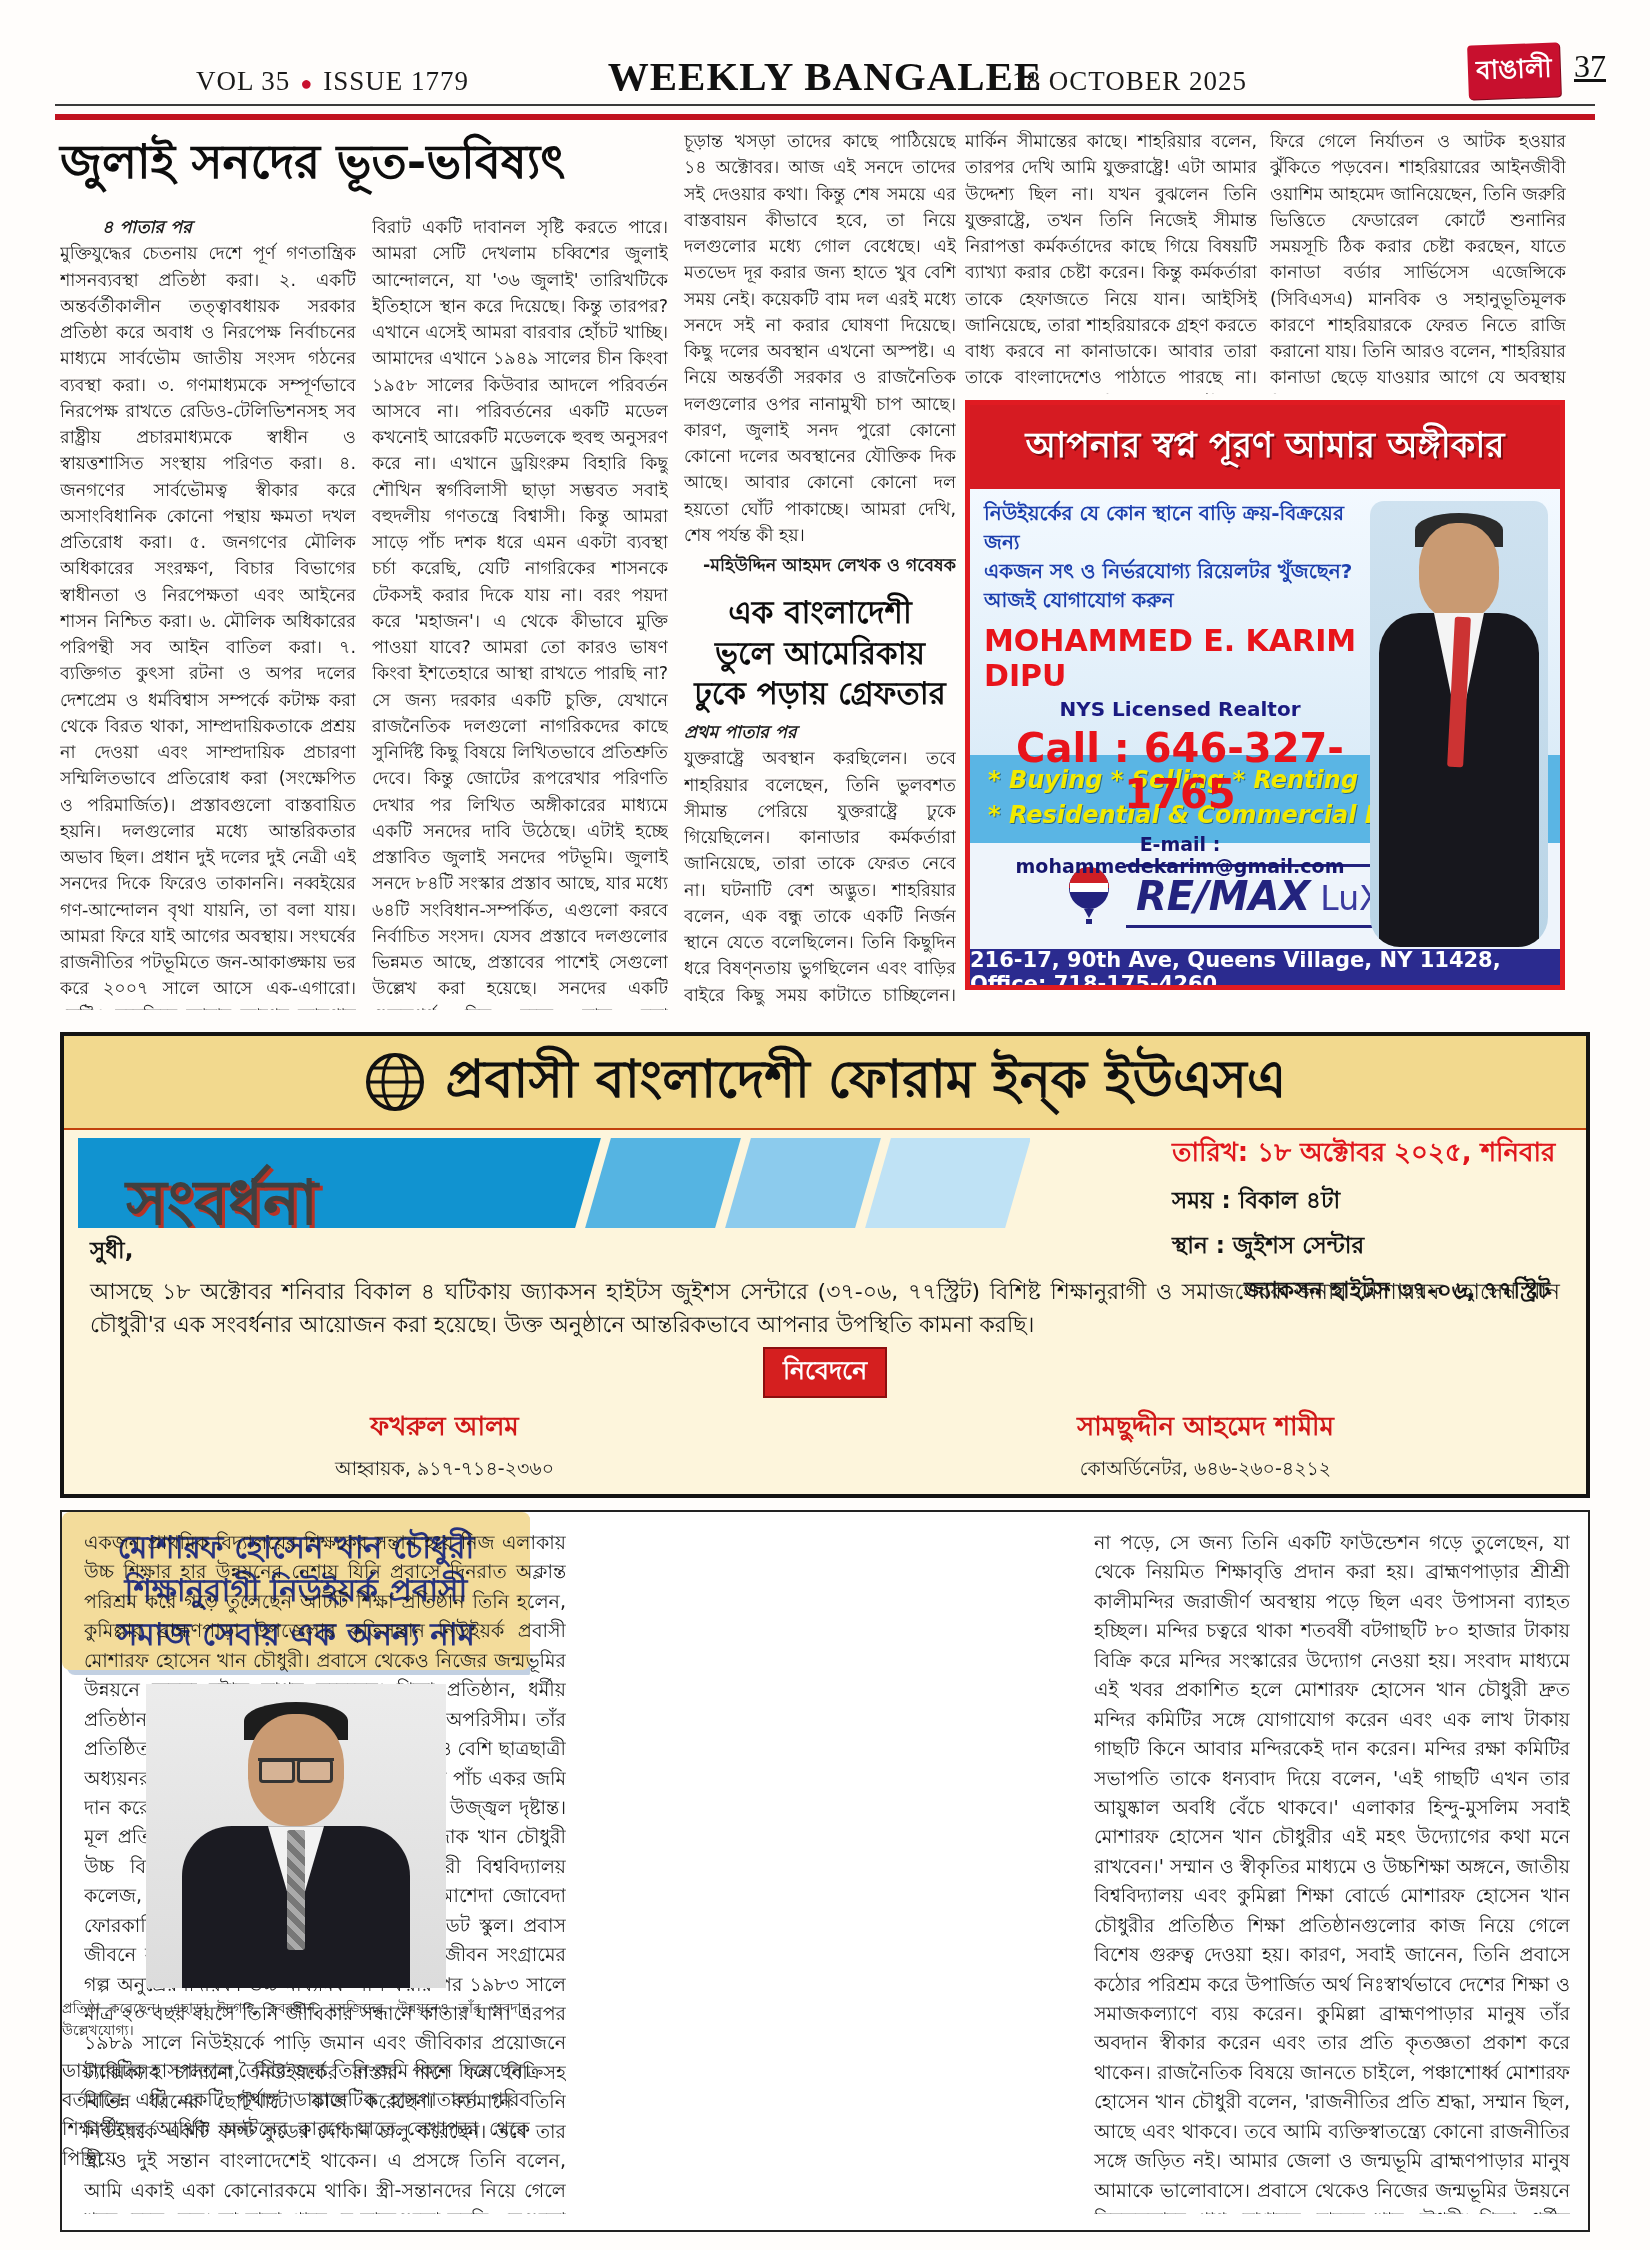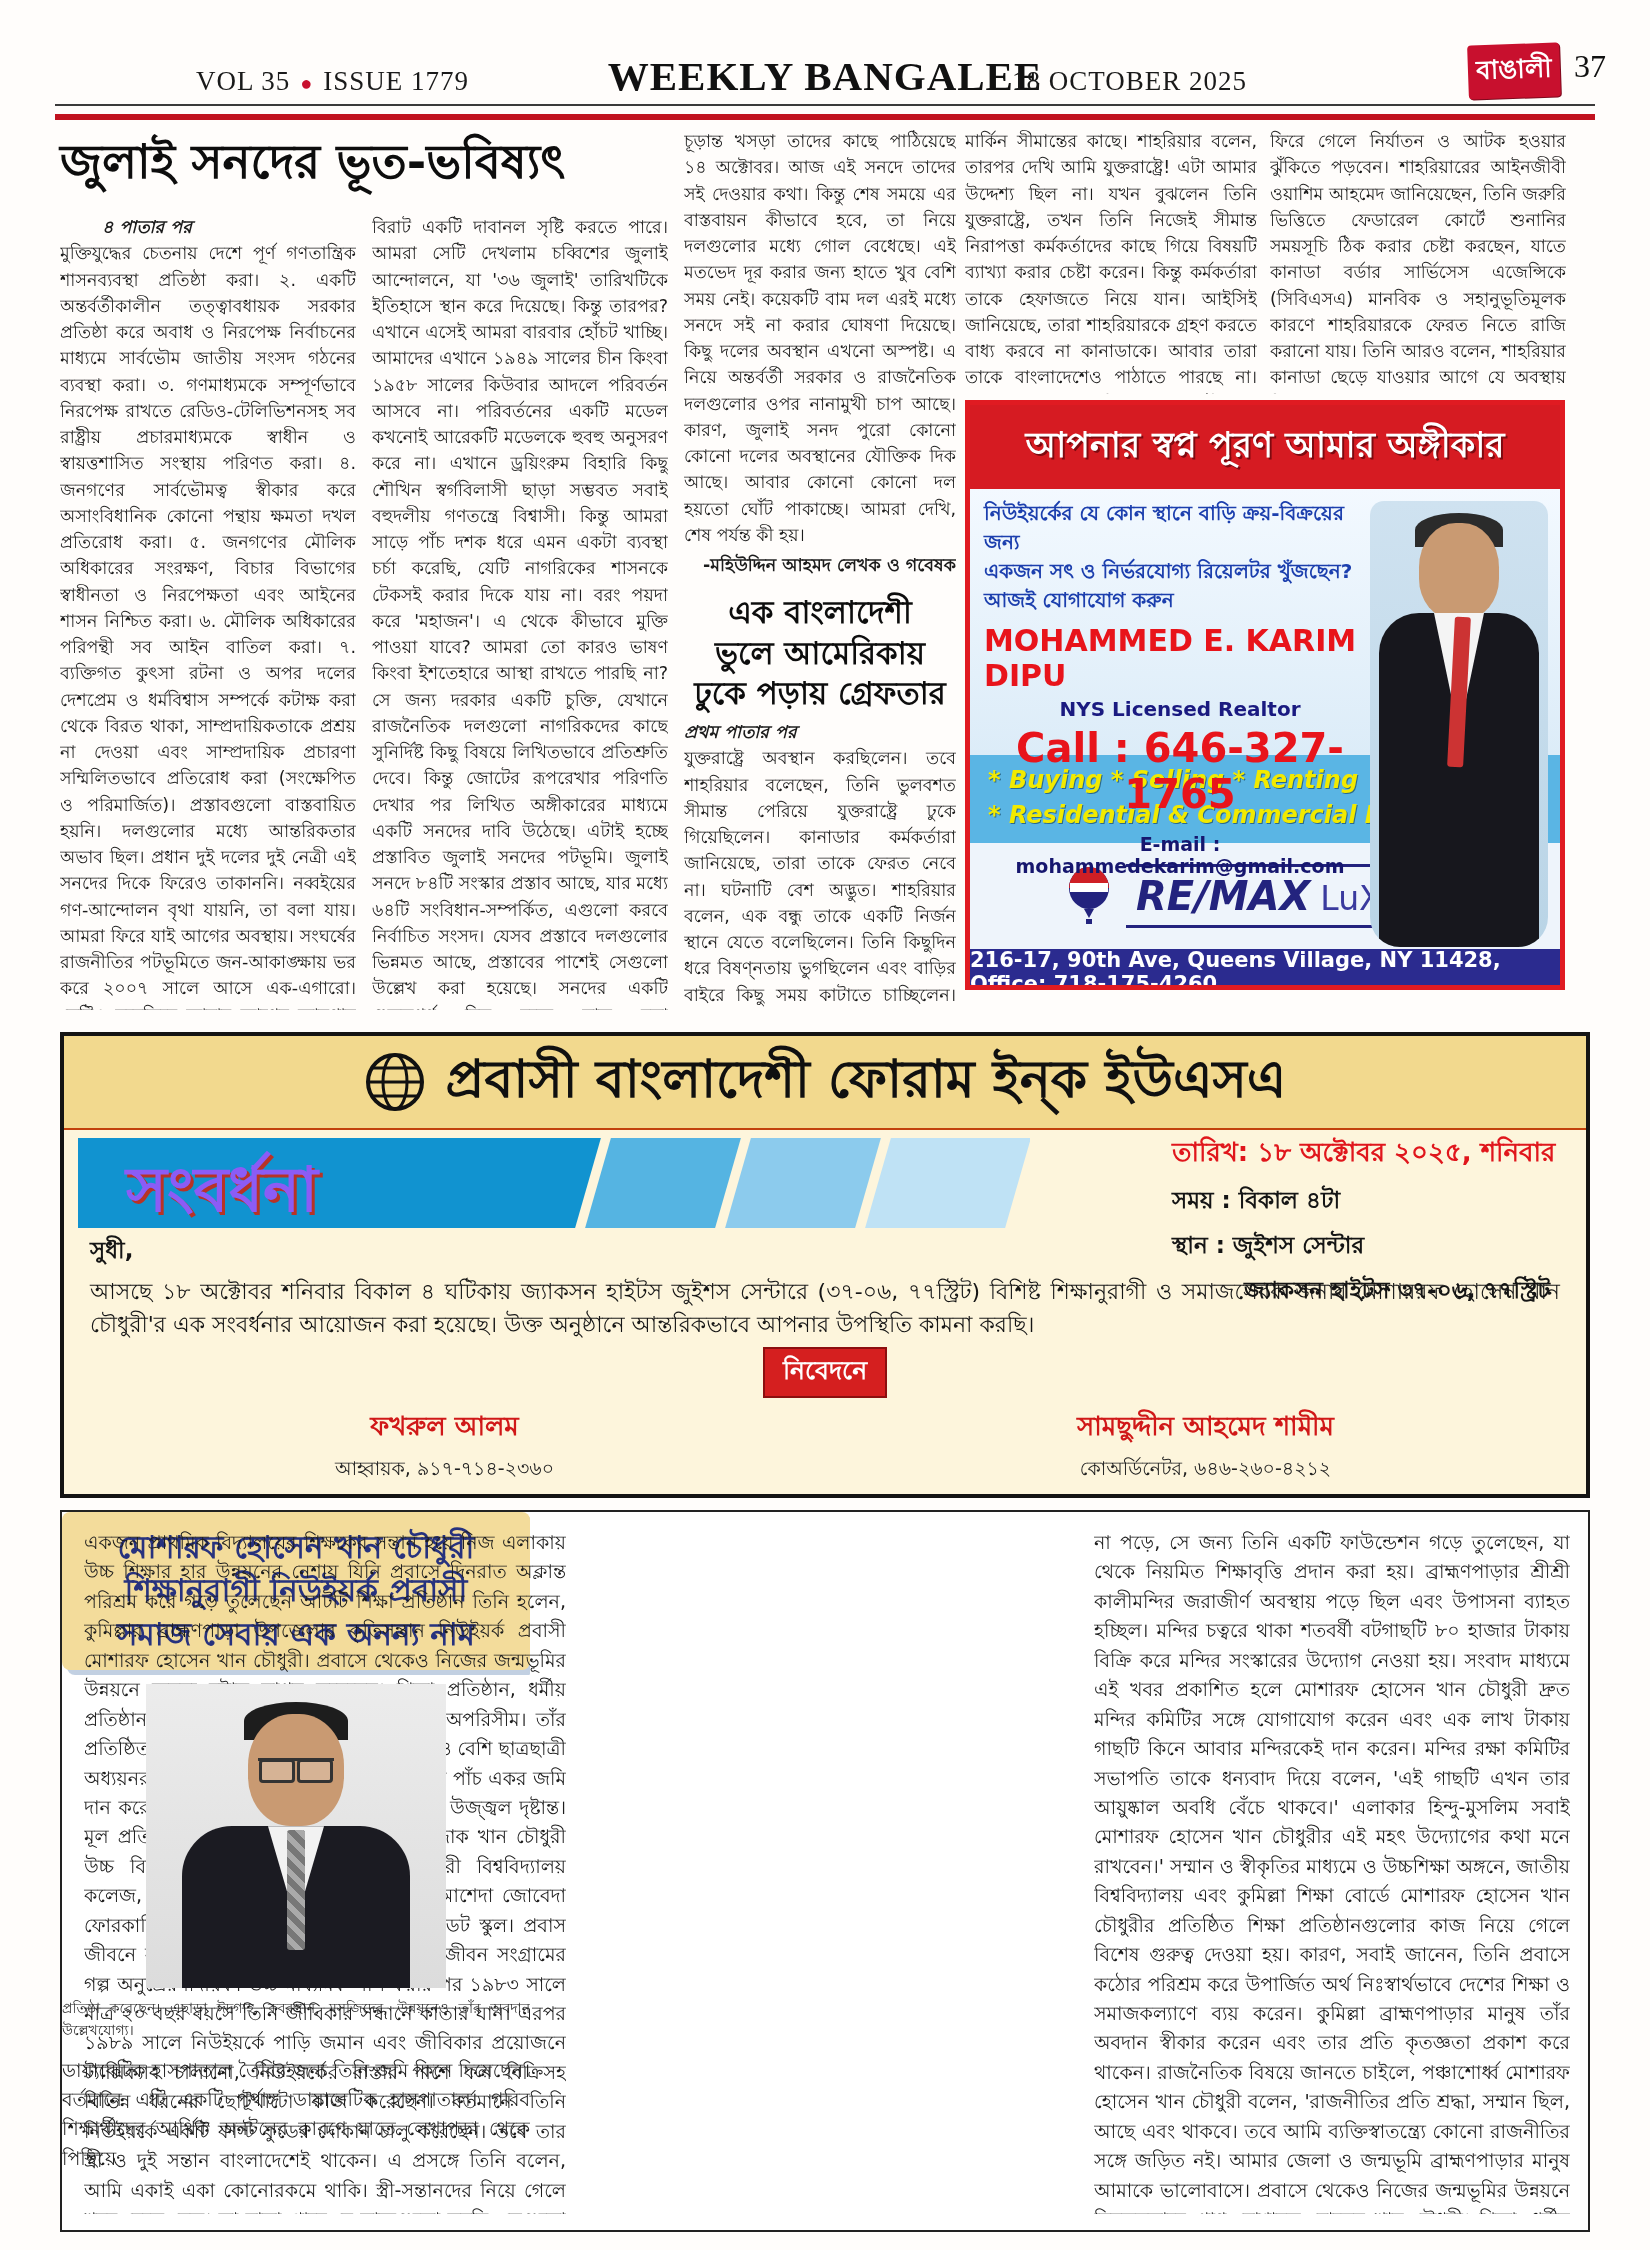--- a/index.html
+++ b/index.html
@@ -5,21 +5,21 @@
   * { margin:0; padding:0; box-sizing:border-box; }
   body { background:#e8e8e8; font-family:"DejaVu Sans", sans-serif; }
   #page { position:relative; width:1650px; height:2250px; background:#fffdfb; margin:0 auto; overflow:hidden; }
 
   
   .mast-volissue { position:absolute; left:196px; top:66px; font-family:"Liberation Serif", serif; font-size:27px; color:#1a1a1a; letter-spacing:1px; }
   .mast-dot { color:#c8102e; font-size:20px; padding:0 10px; }
   .mast-title { position:absolute; left:0; top:52px; width:1650px; text-align:center; font-family:"Liberation Serif", serif; font-weight:700; font-size:41px; color:#111; letter-spacing:1px; }
   .mast-date { position:absolute; left:1012px; top:66px; font-family:"Liberation Serif", serif; font-size:27px; color:#1a1a1a; letter-spacing:1px; }
   .mast-logo { position:absolute; left:1468px; top:44px; width:92px; height:54px; background:#c8102e; color:#fff; display:flex; align-items:center; justify-content:center; font-weight:800; font-size:26px; border-radius:4px; transform:rotate(-2deg); box-shadow:1px 1px 0 #7e0a1e; }
-  .mast-pagenum { position:absolute; left:1574px; top:48px; font-family:"Liberation Serif", serif; font-size:32px; color:#111; }
+  .mast-pagenum { position:absolute; left:1574px; top:48px; font-family:"Liberation Serif", serif; font-size:32px; color:#111;text-decoration:underline; }
   .rule-thin { position:absolute; left:55px; top:104px; width:1540px; height:2px; background:#3a3a3a; }
   .rule-red { position:absolute; left:55px; top:114px; width:1540px; height:6px; background:#c1121f; }
 
   
   .headline-july { position:absolute; left:60px; top:126px; width:610px; font-weight:800; font-size:47px; color:#0d0d0d; }
   .newscol { position:absolute; font-size:17.5px; line-height:1.5; color:#1c1c1c; text-align:justify; overflow:hidden; }
   .c1 { left:60px;  top:214px; width:296px; height:796px; }
   .c2 { left:372px; top:214px; width:296px; height:796px; }
   .c3 { left:684px; top:128px; width:272px; height:882px; }
   .c4 { left:965px; top:128px; width:292px; height:266px; }
@@ -57,21 +57,21 @@
   .forum { position:absolute; left:60px; top:1032px; width:1530px; height:466px; border:4px solid #141414; background:#fdf5dc; overflow:hidden; }
   .forum-head { height:94px; background:#f2d98e; border-bottom:2px solid #c2410c; display:flex; align-items:center; justify-content:center; gap:20px; }
   .forum-title { font-weight:800; font-size:52px; color:#101010; }
   .forum-mid { position:relative; height:102px; }
   .forum-blueband { position:absolute; left:14px; top:8px; width:952px; height:90px; overflow:hidden; }
   .strip { position:absolute; top:0; height:90px; transform:skewX(-16deg); }
   .s1 { left:-30px; width:540px; background:#1193d0; }
   .s2 { left:520px; width:130px; background:#55b4e2; }
   .s3 { left:660px; width:130px; background:#8ccbed; }
   .s4 { left:800px; width:140px; background:#bfe2f5; }
-  .forum-event { position:absolute; left:48px; top:4px; font-weight:800; font-size:62px; color:#8b5cf6; text-shadow:3px 3px 0 #b83326; z-index:2; }
+  .forum-event { position:absolute; left:48px; top:17px; font-weight:800; font-size:62px; color:#404040; text-shadow:3px 3px 0 #b83326; z-index:2; }
   .forum-info { position:absolute; left:1108px; top:2px; width:414px; }
   .fi-date { color:#e0161c; font-weight:800; font-size:26px; }
   .fi-line { color:#151515; font-size:23px; margin-top:6px; font-weight:600; }
   .fi-venue2 { padding-left:72px; }
   .forum-sudhi { padding:0 26px; font-size:23px; font-weight:600; color:#151515; }
   .forum-body { padding:4px 26px 0 26px; font-size:22px; line-height:1.5; color:#151515; text-align:justify; }
   .forum-badge-row { text-align:center; margin-top:6px; }
   .forum-badge { display:inline-block; background:#d51f1f; color:#fff; font-weight:800; font-size:25px; padding:2px 18px; border:2px solid #8c0f0f; }
   .forum-orgs { display:flex; margin-top:8px; }
   .forum-org { flex:1; text-align:center; }

